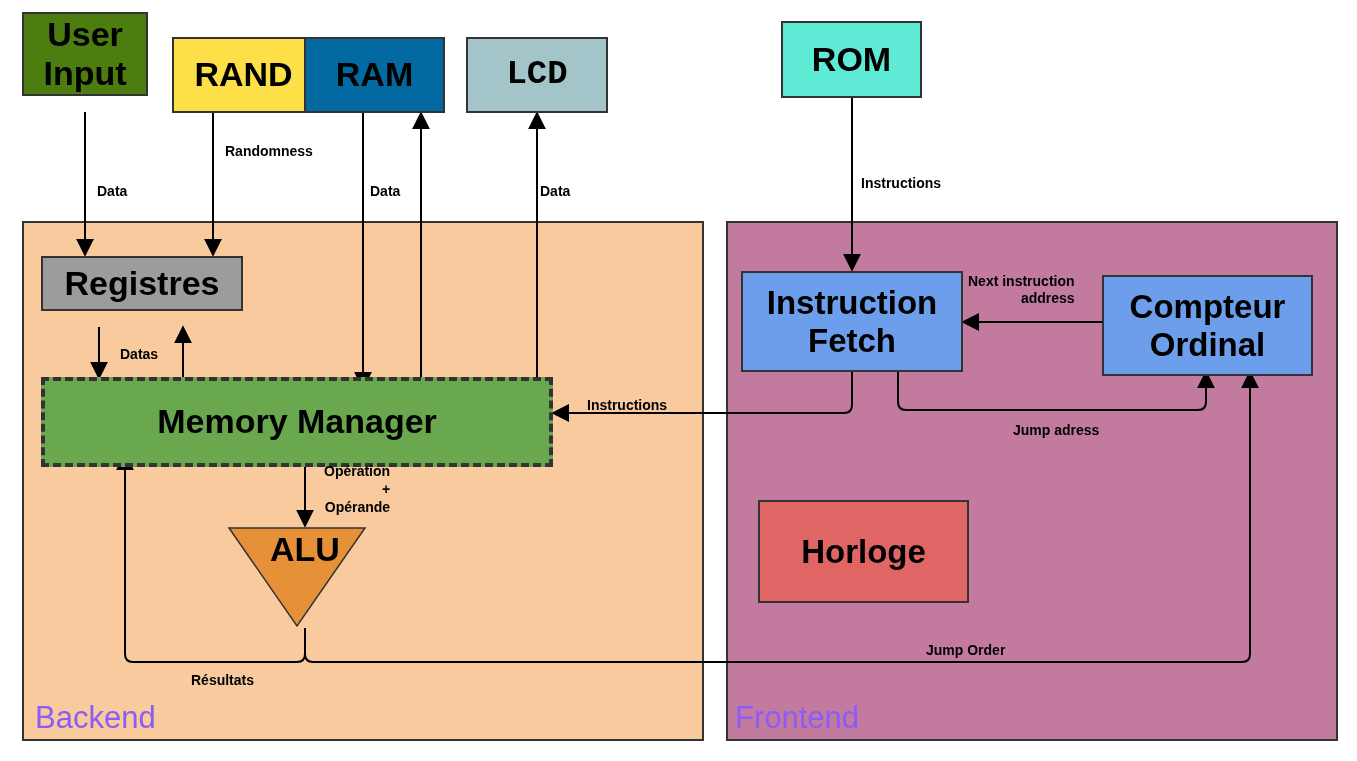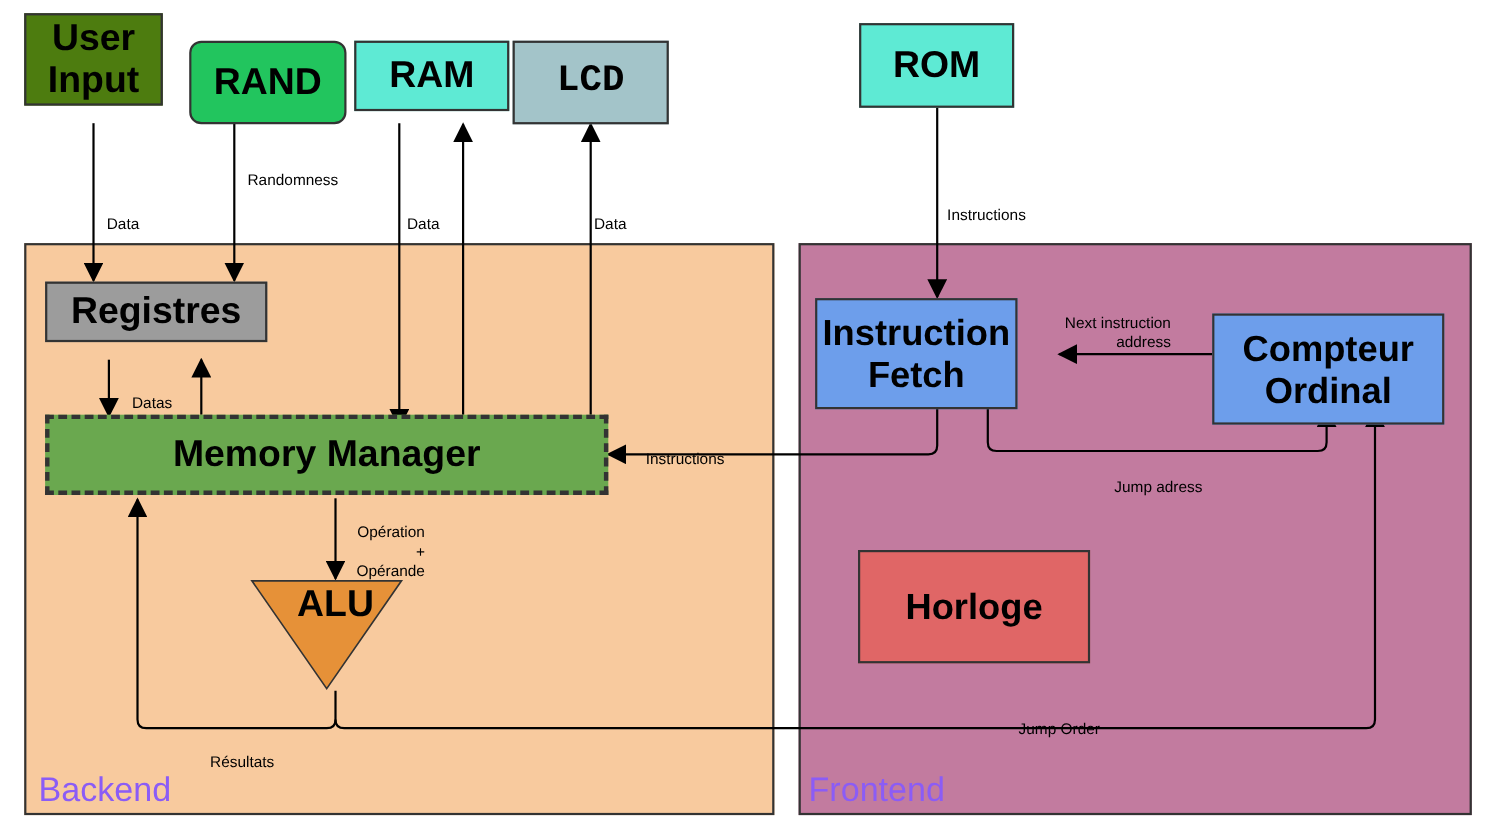--- a/index.html
+++ b/index.html
@@ -4,21 +4,21 @@
 <style>
   html, body { margin:0; padding:0; background:#ffffff; }
   body { width:1357px; height:761px; position:relative; overflow:hidden;
          font-family:"Liberation Sans", sans-serif; }
   .abs { position:absolute; box-sizing:border-box; }
   .container { border:2px solid #333333; }
   .block { border:2px solid #333333; display:flex; align-items:center; justify-content:center;
            text-align:center; font-weight:bold; color:#000; line-height:1.15; }
   .big { font-size:34px; }
   .mid { font-size:33px; }
-  .lbl { position:absolute; font-size:14px; font-weight:normal; color:#000; white-space:nowrap; line-height:1.2;margin-top:12px; }
+  .lbl { position:absolute; font-size:14px; font-weight:bold; color:#000; white-space:nowrap; line-height:1.2; }
   .lbl.center { text-align:right; }
   .region-title { position:absolute; font-size:31px; font-weight:normal; color:#8b5cf6; }
   svg.wires { position:absolute; left:0; top:0; }
 </style>
 </head>
 <body>
 
 <div class="abs container" style="left:22px;top:221px;width:682px;height:520px;background:#f8ca9e;"></div>
 <div class="abs container" style="left:726px;top:221px;width:612px;height:520px;background:#c27b9f;"></div>
 
@@ -41,38 +41,38 @@
     <path d="M1102,322 L963,322" marker-end="url(#ah)"></path>
     <path d="M898,371 L898,402 Q898,410 906,410 L1198,410 Q1206,410 1206,402 L1206,372" marker-end="url(#ah)"></path>
     <path d="M305,453 L305,526" marker-end="url(#ah)"></path>
     <path d="M305,628 L305,654 Q305,662 297,662 L133,662 Q125,662 125,654 L125,454" marker-end="url(#ah)"></path>
     <path d="M305,654 Q305,662 313,662 L1242,662 Q1250,662 1250,654 L1250,372" marker-end="url(#ah)"></path>
   </g>
 </svg>
 
 <div class="abs block big" style="left:22px;top:12px;width:126px;height:84px;background:#4d7c0f;white-space:pre-line;">User
 Input</div>
-<div class="abs block big" style="left:172px;top:37px;width:143px;height:76px;background:#22c55e;border-radius:11px;">RAND</div>
-<div class="abs block big" style="left:322px;top:37px;width:141px;height:64px;background:#5eead4;">RAM</div>
+<div class="abs block big" style="left:172px;top:37px;width:143px;height:76px;background:#fde047;">RAND</div>
+<div class="abs block big" style="left:304px;top:37px;width:141px;height:76px;background:#0369a1;">RAM</div>
 <div class="abs block big" style="left:466px;top:37px;width:142px;height:76px;background:#a3c4c9;font-family:Liberation Mono, monospace;">LCD</div>
 <div class="abs block big" style="left:781px;top:21px;width:141px;height:77px;background:#5eead4;">ROM</div>
 
 <div class="abs block big" style="left:41px;top:256px;width:202px;height:55px;background:#9c9c9c;">Registres</div>
-<div class="abs block big" style="left:41px;top:377px;width:512px;height:73px;background:#6aa84f;border:4px dashed #333333;">Memory Manager</div>
+<div class="abs block big" style="left:41px;top:377px;width:512px;height:90px;background:#6aa84f;border:4px dashed #333333;">Memory Manager</div>
 
 <svg class="abs" width="140" height="102" style="left:227px;top:526px;">
   <polygon points="2,2 138,2 70,100" fill="#e69138" stroke="#333333" stroke-width="1.5"></polygon>
 </svg>
 <div class="abs" style="left:255px;top:530px;width:100px;text-align:center;font-size:34px;font-weight:bold;">ALU</div>
 
-<div class="abs block mid" style="left:741px;top:271px;width:184px;height:101px;background:#6d9eeb;white-space:pre-line;">Instruction
+<div class="abs block mid" style="left:741px;top:271px;width:222px;height:101px;background:#6d9eeb;white-space:pre-line;">Instruction
 Fetch</div>
-<div class="abs block mid" style="left:1102px;top:285px;width:211px;height:101px;background:#6d9eeb;white-space:pre-line;">Compteur
+<div class="abs block mid" style="left:1102px;top:275px;width:211px;height:101px;background:#6d9eeb;white-space:pre-line;">Compteur
 Ordinal</div>
-<div class="abs block mid" style="left:780px;top:500px;width:211px;height:103px;background:#e06666;">Horloge</div>
+<div class="abs block mid" style="left:758px;top:500px;width:211px;height:103px;background:#e06666;">Horloge</div>
 
 <div class="region-title" style="left:35px;top:700px;">Backend</div>
 <div class="region-title" style="left:735px;top:700px;">Frontend</div>
 
 <div class="lbl" style="left:97px;top:183px;">Data</div>
 <div class="lbl" style="left:225px;top:143px;">Randomness</div>
 <div class="lbl" style="left:370px;top:183px;">Data</div>
 <div class="lbl" style="left:540px;top:183px;">Data</div>
 <div class="lbl" style="left:120px;top:346px;">Datas</div>
 <div class="lbl" style="left:587px;top:397px;">Instructions</div>

